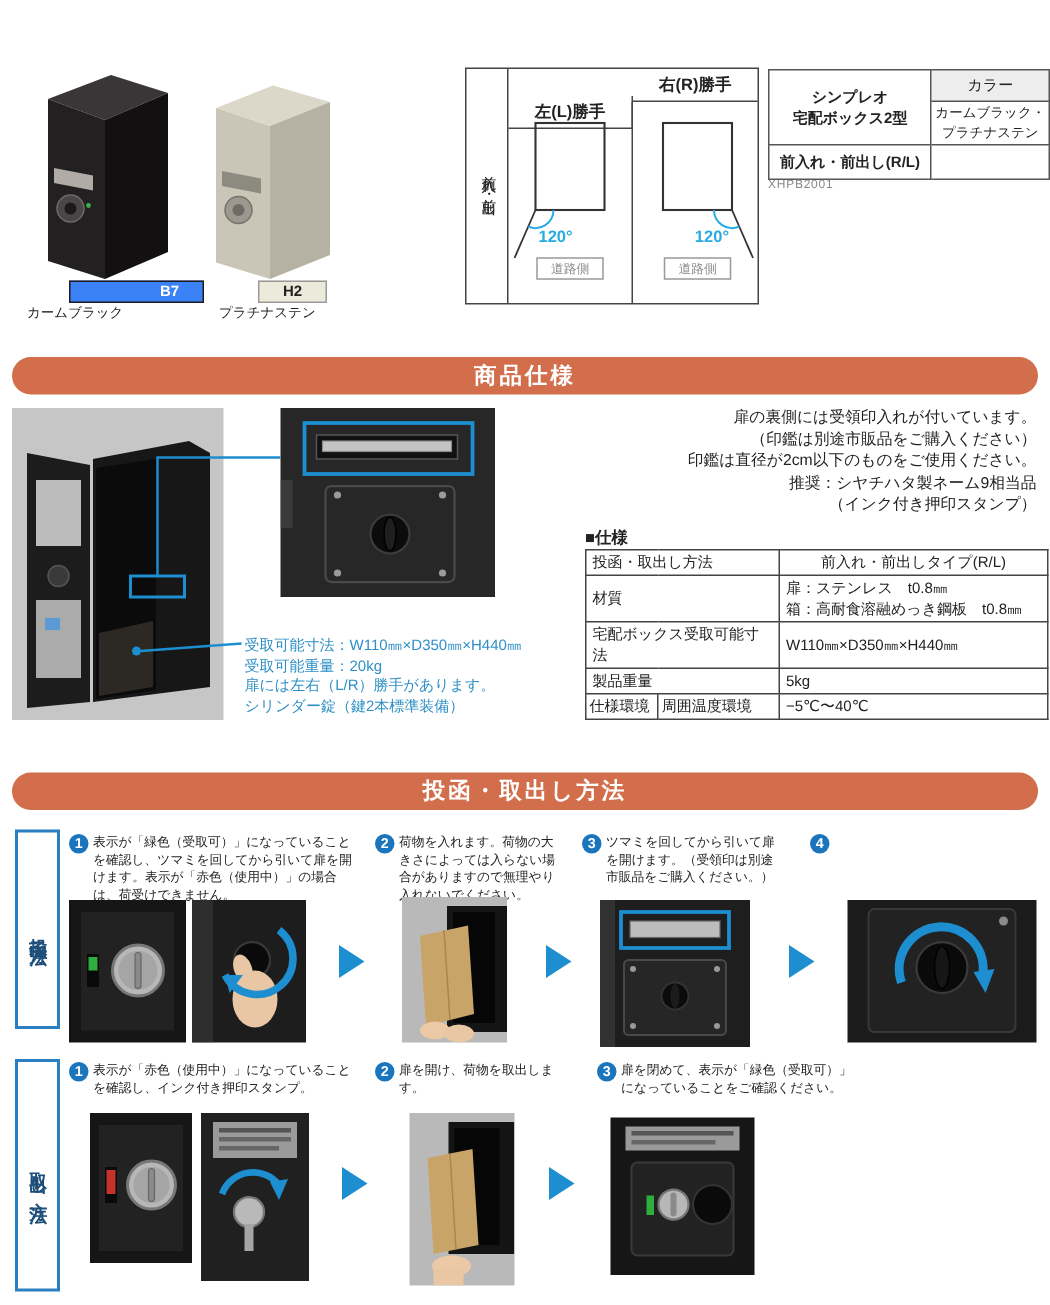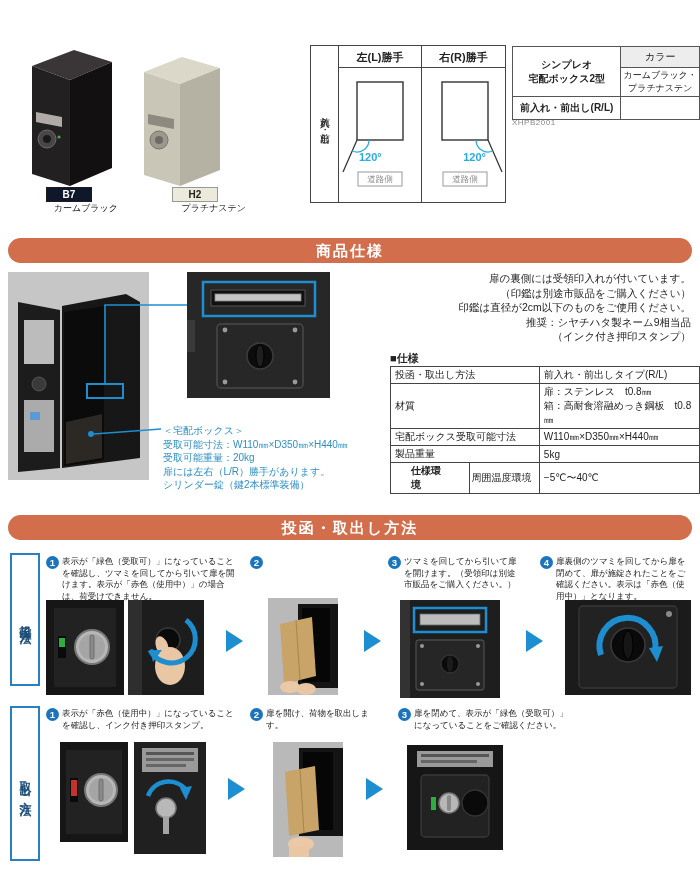--- a/index.html
+++ b/index.html
@@ -12,32 +12,32 @@
   #bar2{left:8px;top:238px;width:684px;height:25px;font-size:15px;line-height:25px;}
   #bar3{left:8px;top:515px;width:684px;height:25px;font-size:15px;line-height:25px;}
 
   .abs{position:absolute;}
   .pre{white-space:pre-line;}
   .prew{white-space:pre-wrap;text-align:right;}
 
   
   .chip{position:absolute;width:44px;height:13px;font-size:10px;font-weight:bold;
         text-align:center;line-height:13px;}
-  #chip-b7{left:46px;top:187px;background:#0f172a;color:#fff;border:1px solid #221a1c;}
+  #chip-b7{left:46px;top:187px;background:#3b82f6;color:#fff;border:1px solid #221a1c;padding-left:44px;}
   #chip-h2{left:172px;top:187px;background:#eceadb;color:#222;border:1px solid #999;}
-  .swatch-caption{position:absolute;width:100px;font-size:9px;text-align:right;color:#222;}
+  .swatch-caption{position:absolute;width:100px;font-size:9px;text-align:left;color:#222;}
 
   
   #dir-table{left:310px;top:45px;width:196px;height:158px;border:1px solid #444;box-sizing:border-box;}
   .dir-vlabel{position:absolute;left:0;top:0;width:28px;height:156px;border-right:1px solid #444;
         box-sizing:border-box;display:flex;align-items:center;justify-content:center;}
   .vtext{writing-mode:vertical-rl;font-size:10px;letter-spacing:1px;color:#222;}
   .dir-head{position:absolute;top:0;height:22px;line-height:22px;font-size:11px;font-weight:600;
         text-align:center;border-bottom:1px solid #444;box-sizing:border-box;}
-  #dir-head-l{left:28px;width:83px;border-right:1px solid #444;}
+  #dir-head-l{left:28px;width:83px;border-right:1px solid #444;margin-top:18px;}
   #dir-head-r{left:111px;width:83px;}
   .dir-cell{position:absolute;top:22px;height:134px;}
   #dir-cell-l{left:28px;width:83px;border-right:1px solid #444;box-sizing:border-box;}
   #dir-cell-r{left:111px;width:83px;}
 
   
   #prod-table{left:512px;top:46px;border-collapse:collapse;}
   #prod-table td{border:1px solid #555;font-size:10px;text-align:center;vertical-align:middle;padding:1px 2px;}
   .model-code{left:512px;top:118px;font-size:8px;color:#888;letter-spacing:.5px;}
 
@@ -179,71 +179,70 @@
 （印鑑は別途市販品をご購入ください）
 印鑑は直径が2cm以下のものをご使用ください。
 推奨：シヤチハタ製ネーム9相当品
 　　　（インク付き押印スタンプ）</div>
 
   <div id="spec-heading" class="abs">■仕様</div>
   <table id="spec-table" class="abs">
     <tbody>
         <tr>
       <td colspan="2" style="width:120px;">投函・取出し方法</td>
-      <td style="width:170px;">前入れ・前出しタイプ(R/L)</td>
+      <td style="width:170px;text-align:center;">前入れ・前出しタイプ(R/L)</td>
     </tr>
     <tr>
       <td colspan="2">材質</td>
       <td class="pre">扉：ステンレス　t0.8㎜
 箱：高耐食溶融めっき鋼板　t0.8㎜</td>
     </tr>
     <tr>
       <td colspan="2">宅配ボックス受取可能寸法</td>
       <td>W110㎜×D350㎜×H440㎜</td>
     </tr>
     <tr>
       <td colspan="2">製品重量</td>
       <td>5kg</td>
     </tr>
     <tr>
-      <td style="width:42px;padding:1px 20px;font-weight:bold;">仕様環境</td>
+      <td style="width:42px;padding:1px 2px;">仕様環境</td>
       <td style="width:74px;padding:1px 2px;">周囲温度環境</td>
       <td>−5℃〜40℃</td>
     </tr>
   </tbody>
     </table>
 
   <div id="callout" class="abs">
-    <div>＜宅配ボックス＞</div>
     <div class="pre">受取可能寸法：W110㎜×D350㎜×H440㎜
 受取可能重量：20kg
 扉には左右（L/R）勝手があります。
 シリンダー錠（鍵2本標準装備）</div>
   </div>
 
   <div id="bar3" class="bar">投函・取出し方法</div>
 
   <div class="vlabel-box" style="top:553px;height:133px;">
     <span class="vtext">投函方法</span>
   </div>
 
   <div class="step" style="left:46px;top:556px;width:192px;">
     <div class="num">1</div>
     <div class="step-text">表示が「緑色（受取可）」になっていることを確認し、ツマミを回してから引いて扉を開けます。表示が「赤色（使用中）」の場合は、荷受けできません。</div>
   </div>
   <div class="step" style="left:250px;top:556px;width:122px;">
     <div class="num">2</div>
+    <div class="step-text">荷物を入れます。荷物の大きさによっては入らない場合がありますので無理やり入れないでください。</div>
   </div>
   <div class="step" style="left:388px;top:556px;width:130px;">
     <div class="num">3</div>
     <div class="step-text">ツマミを回してから引いて扉を開けます。（受領印は別途市販品をご購入ください。）</div>
   </div>
   <div class="step" style="left:540px;top:556px;width:152px;">
     <div class="num">4</div>
-    <div class="step-text">扉裏側のツマミを回してから扉を閉めて、扉が施錠されたことをご確認ください。表示は「赤色（使用中）」となります。</div>
   </div>
 
   <div class="photo" style="left:46px;top:600px;width:78px;height:95px;background:#161616;">
     <svg width="78" height="95" viewBox="0 0 78 95">
       <rect x="8" y="8" width="62" height="79" fill="#222"></rect>
       <rect x="12" y="36" width="8" height="22" fill="#0a0a0a"></rect>
       <rect x="13" y="38" width="6" height="9" fill="#2fae3f"></rect>
       <circle cx="46" cy="47" r="17" fill="#b7b7b7" stroke="#777" stroke-width="2"></circle>
       <circle cx="46" cy="47" r="13" fill="#a5a5a5"></circle>
       <rect x="44" y="35" width="4" height="24" rx="2" fill="#8a8a8a" stroke="#666" stroke-width="0.8"></rect>

